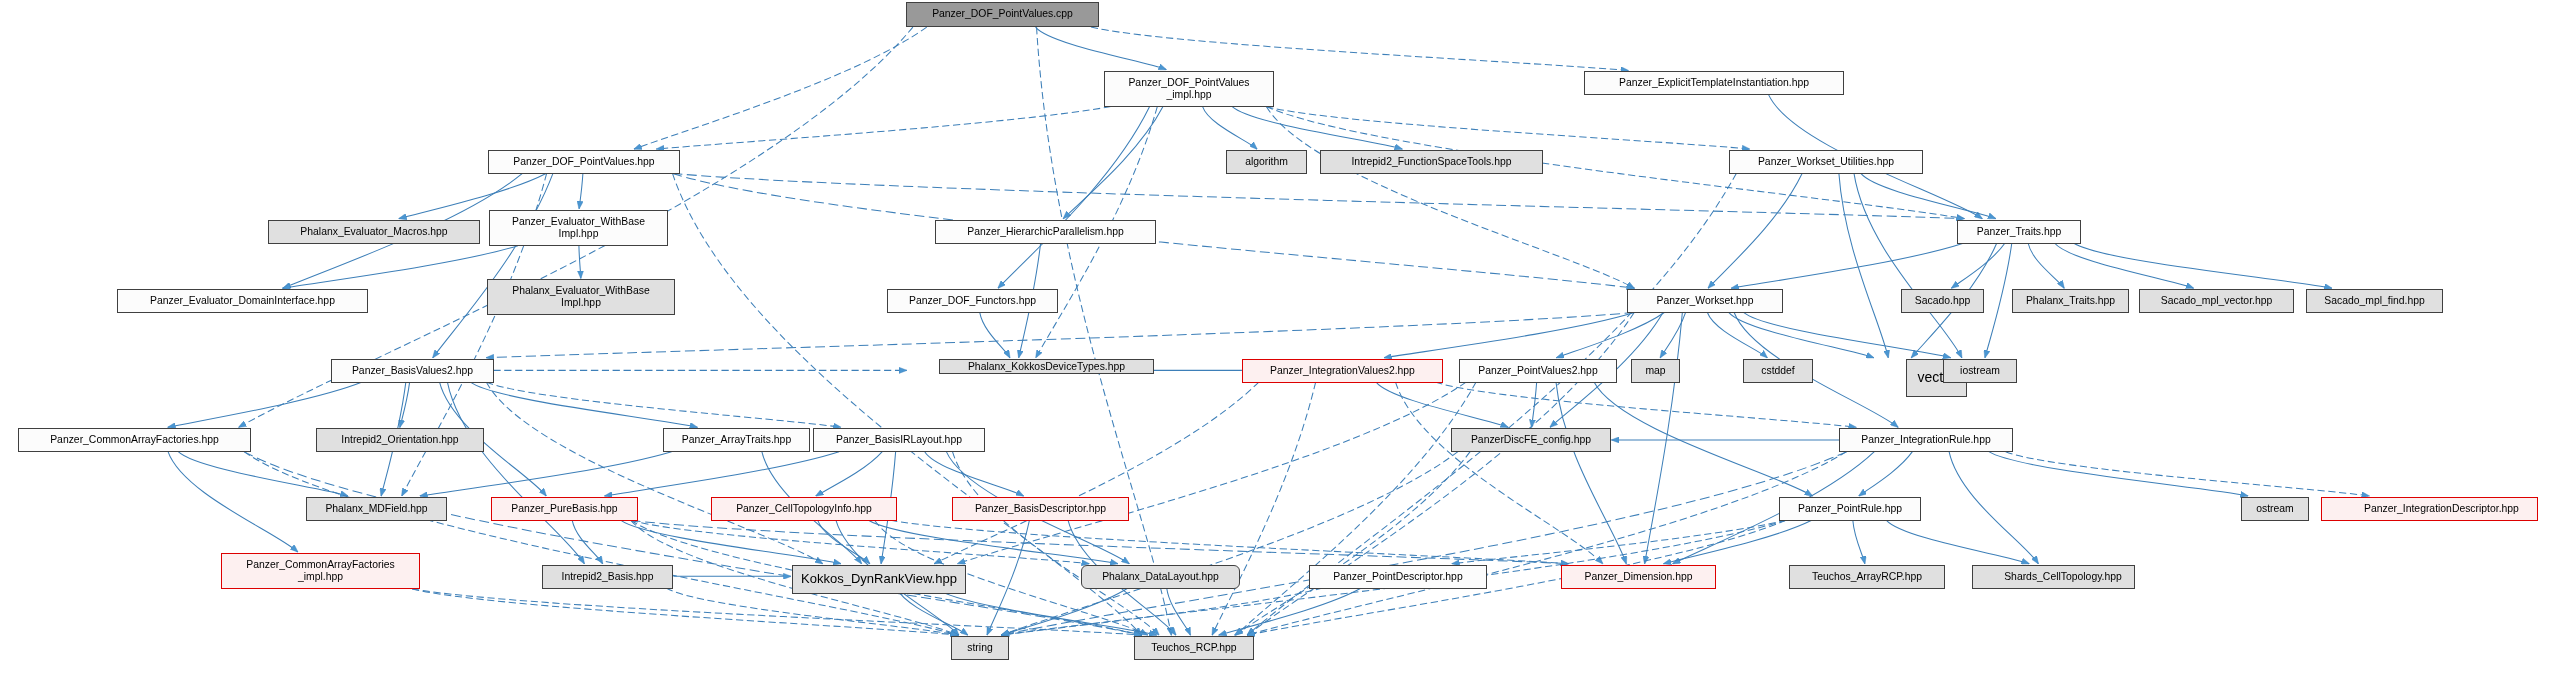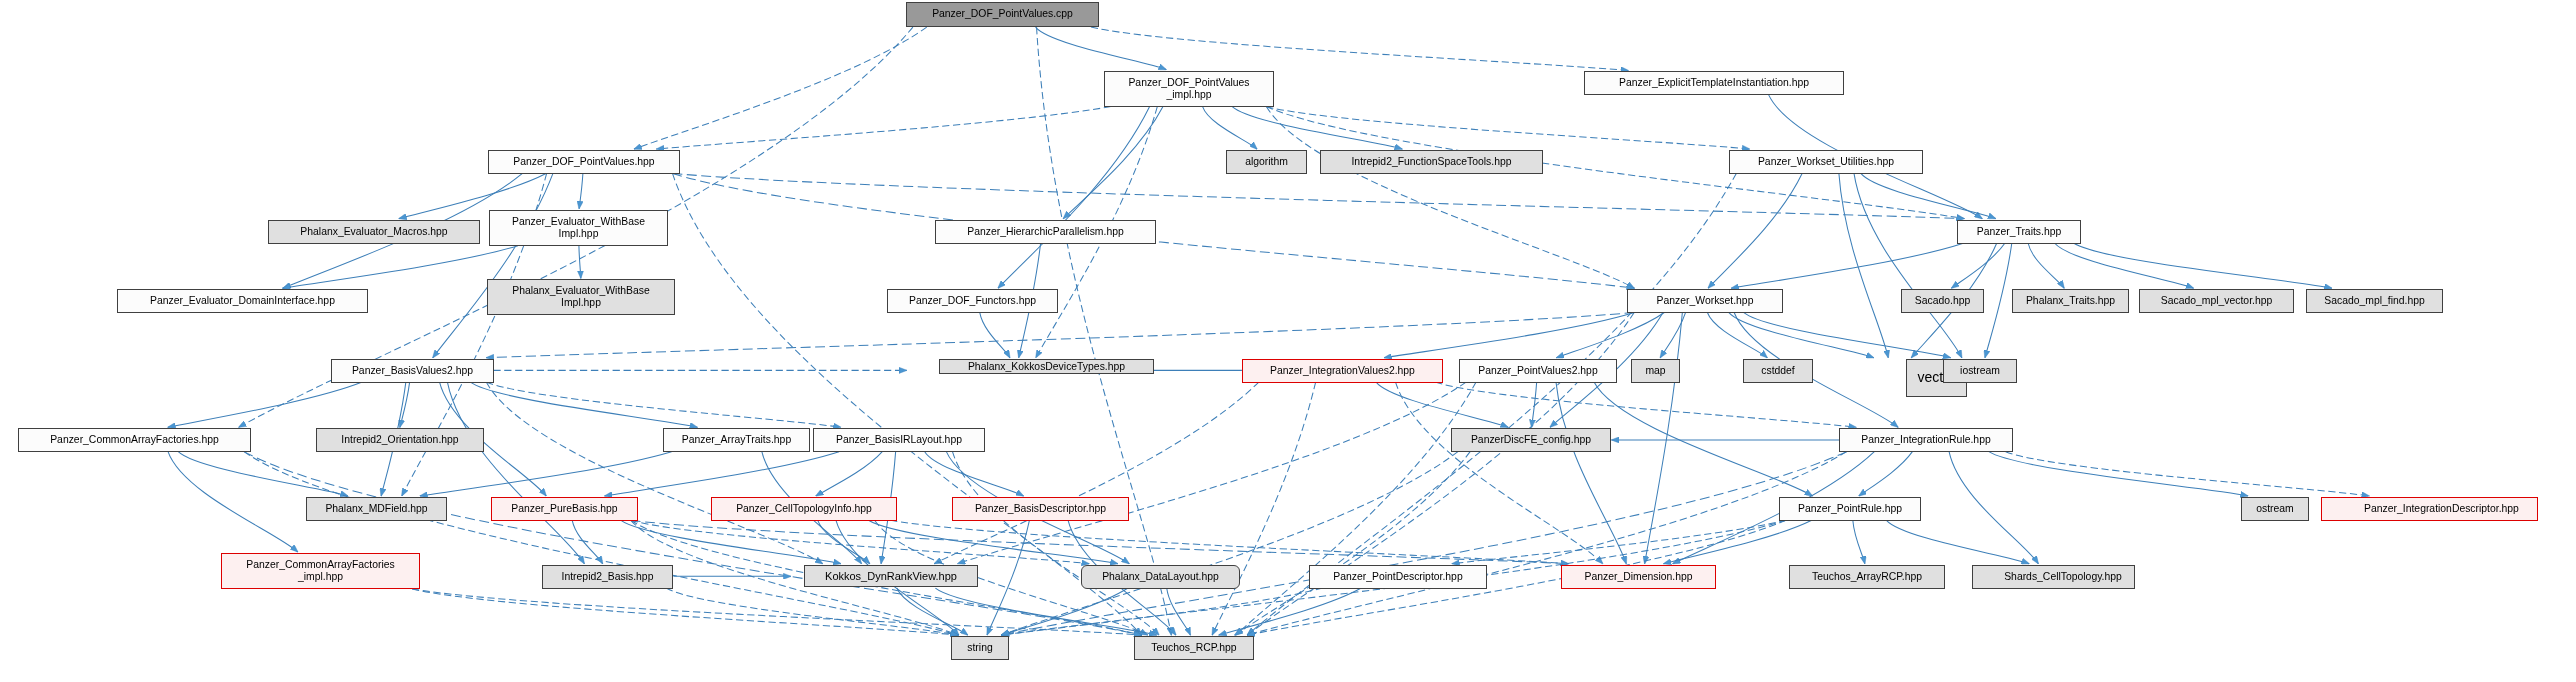--- a/index.html
+++ b/index.html
@@ -193,21 +193,21 @@
       <div class="node n-sys" style="left: 306px; top: 497px; width: 141px; height: 23.5px; font-size: 10.4px;"><span class="lbl">Phalanx_MDField.hpp</span></div>
       <div class="node n-red" style="left: 491px; top: 497px; width: 147px; height: 23.5px; font-size: 10.4px;"><span class="lbl">Panzer_PureBasis.hpp</span></div>
       <div class="node n-red" style="left: 711px; top: 497px; width: 186px; height: 23.5px; font-size: 10.4px;"><span class="lbl">Panzer_CellTopologyInfo.hpp</span></div>
       <div class="node n-red" style="left: 952px; top: 497px; width: 177px; height: 23.5px; font-size: 10.4px;"><span class="lbl">Panzer_BasisDescriptor.hpp</span></div>
       <div class="node n-plain" style="left: 1779px; top: 497px; width: 142px; height: 23.5px; font-size: 10.4px;"><span class="lbl">Panzer_PointRule.hpp</span></div>
       <div class="node n-sys" style="left: 2241px; top: 497px; width: 68px; height: 23.5px; font-size: 10.4px;"><span class="lbl">ostream</span></div>
       <div class="node n-red" style="left: 2321px; top: 497px; width: 217px; height: 23.5px; font-size: 10.4px; padding-left: 24px;"><span class="lbl">Panzer_IntegrationDescriptor.hpp</span></div>
       <div class="node n-red" style="left: 221px; top: 553px; width: 199px; height: 36px; font-size: 10.4px;"><span class="lbl">Panzer_CommonArrayFactories
 _impl.hpp</span></div>
       <div class="node n-sys" style="left: 542px; top: 565px; width: 131px; height: 23.5px; font-size: 10.4px;"><span class="lbl">Intrepid2_Basis.hpp</span></div>
-      <div class="node n-sys" style="left: 792px; top: 565px; width: 174px; height: 22px; font-size: 11px; margin-left: 12px;"><span class="lbl">Kokkos_DynRankView.hpp</span></div>
+      <div class="node n-sys" style="left: 792px; top: 565px; width: 174px; height: 29px; font-size: 13px;"><span class="lbl">Kokkos_DynRankView.hpp</span></div>
       <div class="node n-sys" style="left: 1081px; top: 565px; width: 159px; height: 23.5px; font-size: 10.4px; border-radius: 6px;"><span class="lbl">Phalanx_DataLayout.hpp</span></div>
       <div class="node n-plain" style="left: 1309px; top: 565px; width: 178px; height: 23.5px; font-size: 10.4px;"><span class="lbl">Panzer_PointDescriptor.hpp</span></div>
       <div class="node n-red" style="left: 1561px; top: 565px; width: 155px; height: 23.5px; font-size: 10.4px;"><span class="lbl">Panzer_Dimension.hpp</span></div>
       <div class="node n-sys" style="left: 1789px; top: 565px; width: 156px; height: 23.5px; font-size: 10.4px;"><span class="lbl">Teuchos_ArrayRCP.hpp</span></div>
       <div class="node n-sys" style="left: 1972px; top: 565px; width: 163px; height: 23.5px; font-size: 10.4px; padding-left: 19px;"><span class="lbl">Shards_CellTopology.hpp</span></div>
       <div class="node n-sys" style="left: 951px; top: 636px; width: 58px; height: 23.5px; font-size: 10.4px;"><span class="lbl">string</span></div>
       <div class="node n-sys" style="left: 1134px; top: 636px; width: 120px; height: 23.5px; font-size: 10.4px;"><span class="lbl">Teuchos_RCP.hpp</span></div>
     </div>
 </div>
 

